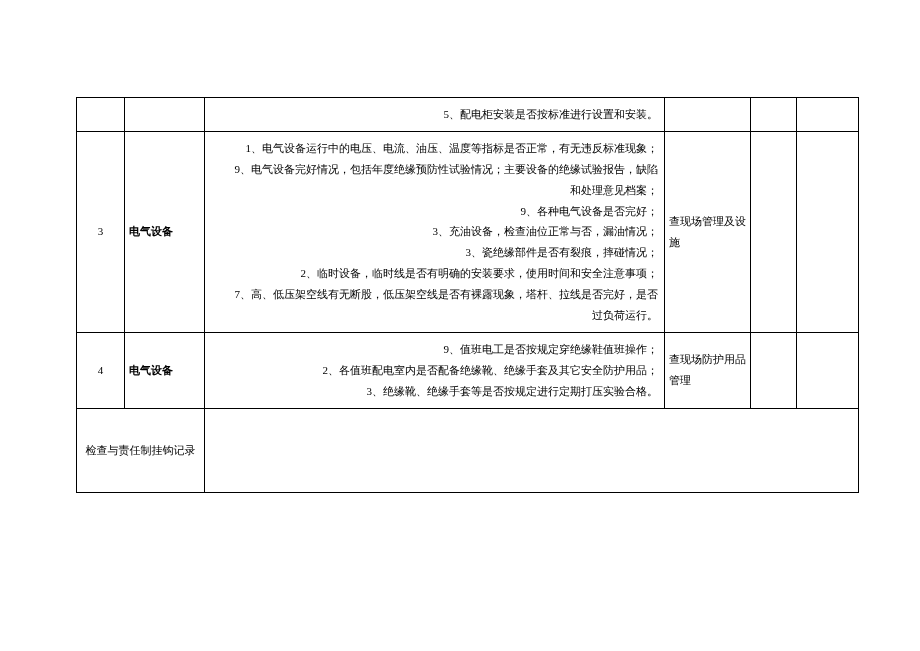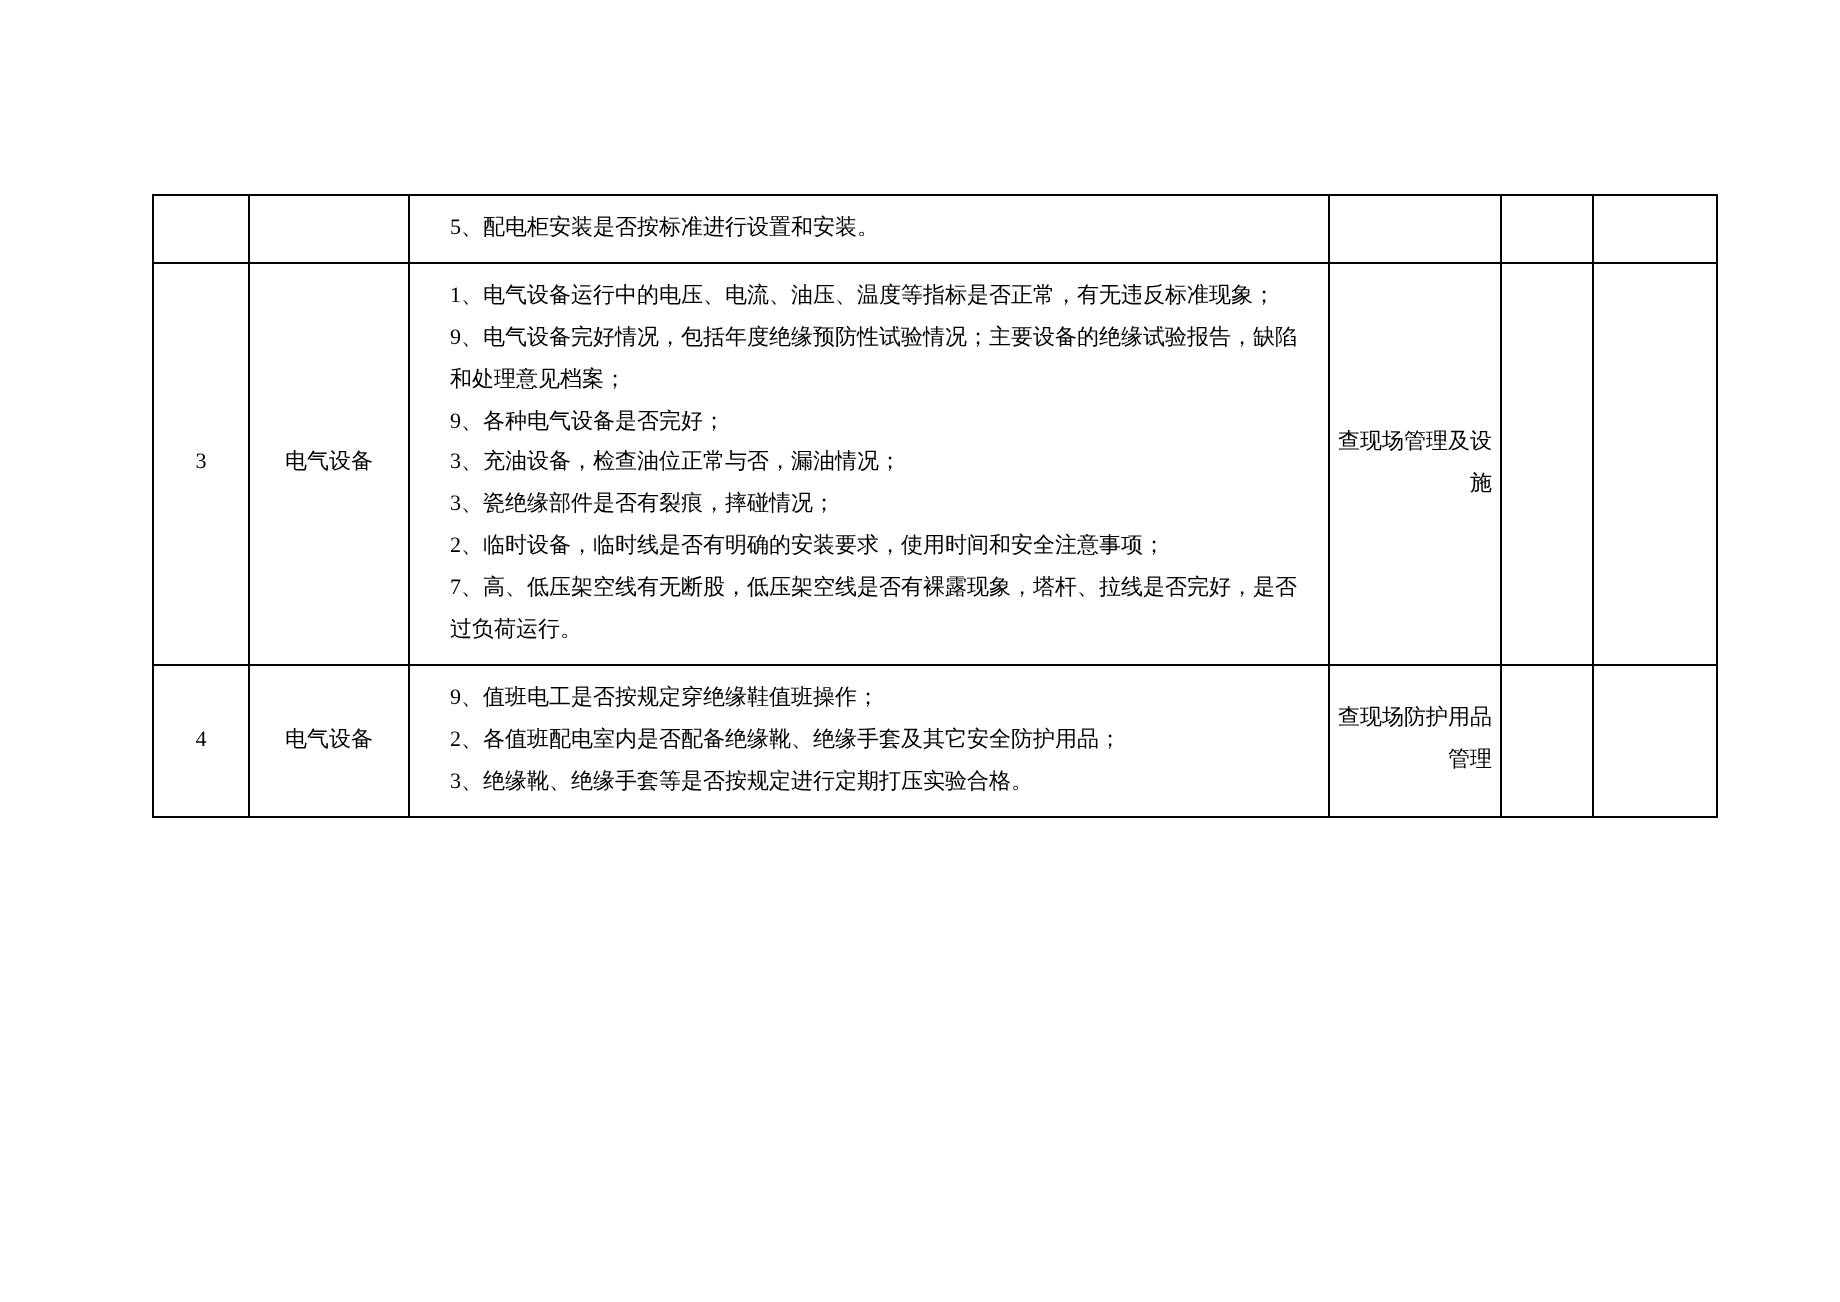--- a/index.html
+++ b/index.html
@@ -34,31 +34,32 @@
       padding: 6px 4px;
       line-height: 1.9;
       font-size: 11px;
     }
     .col-num {
       width: 48px;
       text-align: center;
     }
     .col-cat {
       width: 80px;
-      text-align: center;
+      text-align: left;
+      font-weight: bold;
     }
     .col-content {
       width: 460px;
-      text-align: left;
+      text-align: right;
       padding-left: 20px;
       padding-right: 6px;
     }
     .col-check {
       width: 86px;
-      text-align: right;
+      text-align: left;
     }
     .col-extra1 {
       width: 46px;
     }
     .col-extra2 {
       width: 62px;
     }
     .footer-cell {
       text-align: center;
       height: 84px;
@@ -107,15 +108,19 @@
         <td class="col-content">
           <span class="content-line">9、值班电工是否按规定穿绝缘鞋值班操作；</span>
           <span class="content-line">2、各值班配电室内是否配备绝缘靴、绝缘手套及其它安全防护用品；</span>
           <span class="content-line">3、绝缘靴、绝缘手套等是否按规定进行定期打压实验合格。</span>
         </td>
         <td class="col-check"><span>查现场防护用品管理</span></td>
         <td class="col-extra1"></td>
         <td class="col-extra2"></td>
       </tr>
 
+      <tr>
+        <td colspan="2" class="footer-cell"><span>检查与责任制挂钩记录</span></td>
+        <td colspan="4" class="footer-cell"></td>
+      </tr>
     </tbody>
   </table>
 </div>
 
 </body></html>

